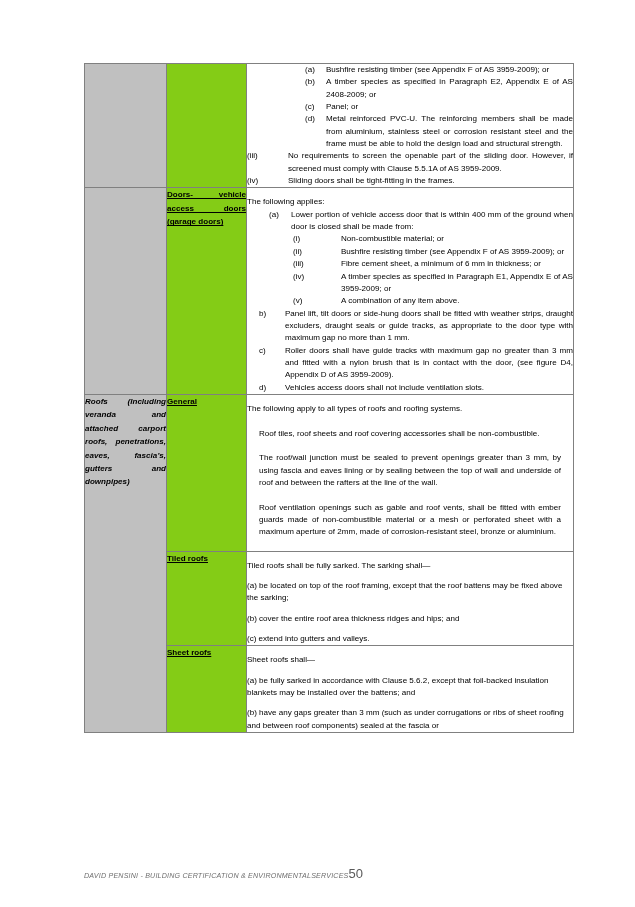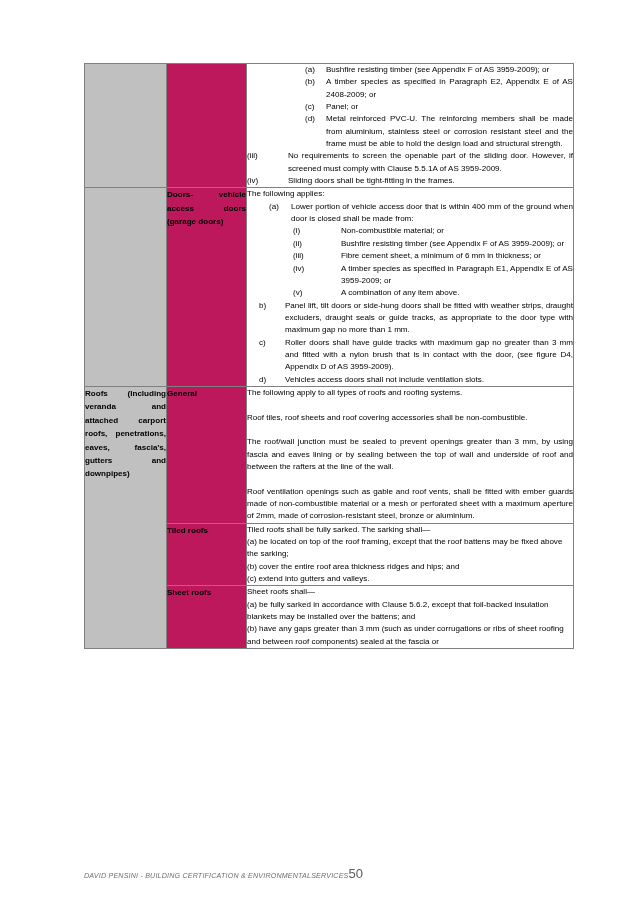--- a/index.html
+++ b/index.html
@@ -83,41 +83,43 @@
   col.c2 { width: 80px; }
   col.c3 { width: 327px; }
 
   td.cat {
     background: #c0c0c0;
     font-weight: bold;
     padding: 3px 5px 4px 5px;
     text-align: justify;
     text-align-last: left;
     line-height: 13.4px;
+    font-style: italic;
   }
   td.sub {
-    background: #be185d;
+    background: #84cc16;
     font-weight: bold;
     padding: 3px 5px 4px 5px;
     text-align: justify;
     text-align-last: left;
     line-height: 13.4px;
+    text-decoration: underline;
   }
   td.body {
     background: #ffffff;
     padding: 3px 6px 3px 5px;
   }
 
   
   p {
-    margin: 0;
-    text-align: justify;
-    text-align-last: left;
-  }
-  p.plain { margin: 0 0 0 0; }
+    margin: 12px;
+    text-align: justify;
+    text-align-last: left;
+  }
+  p.plain { margin: 8px 0 0 0; }
   p.gap { margin-top: 12.3px; }
   p.left { text-align: left; }
 
   
   .li {
     display: flex;
     align-items: flex-start;
   }
   .li .mk {
     flex: 0 0 auto;

